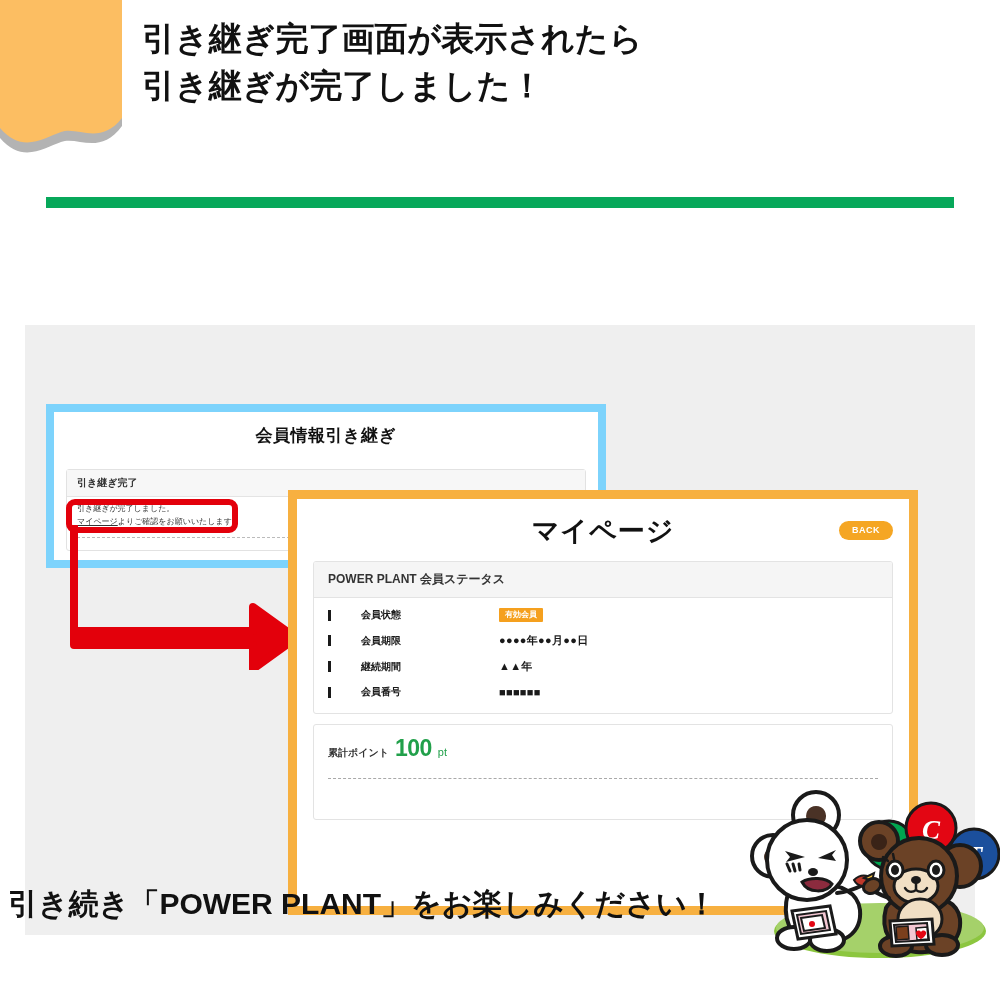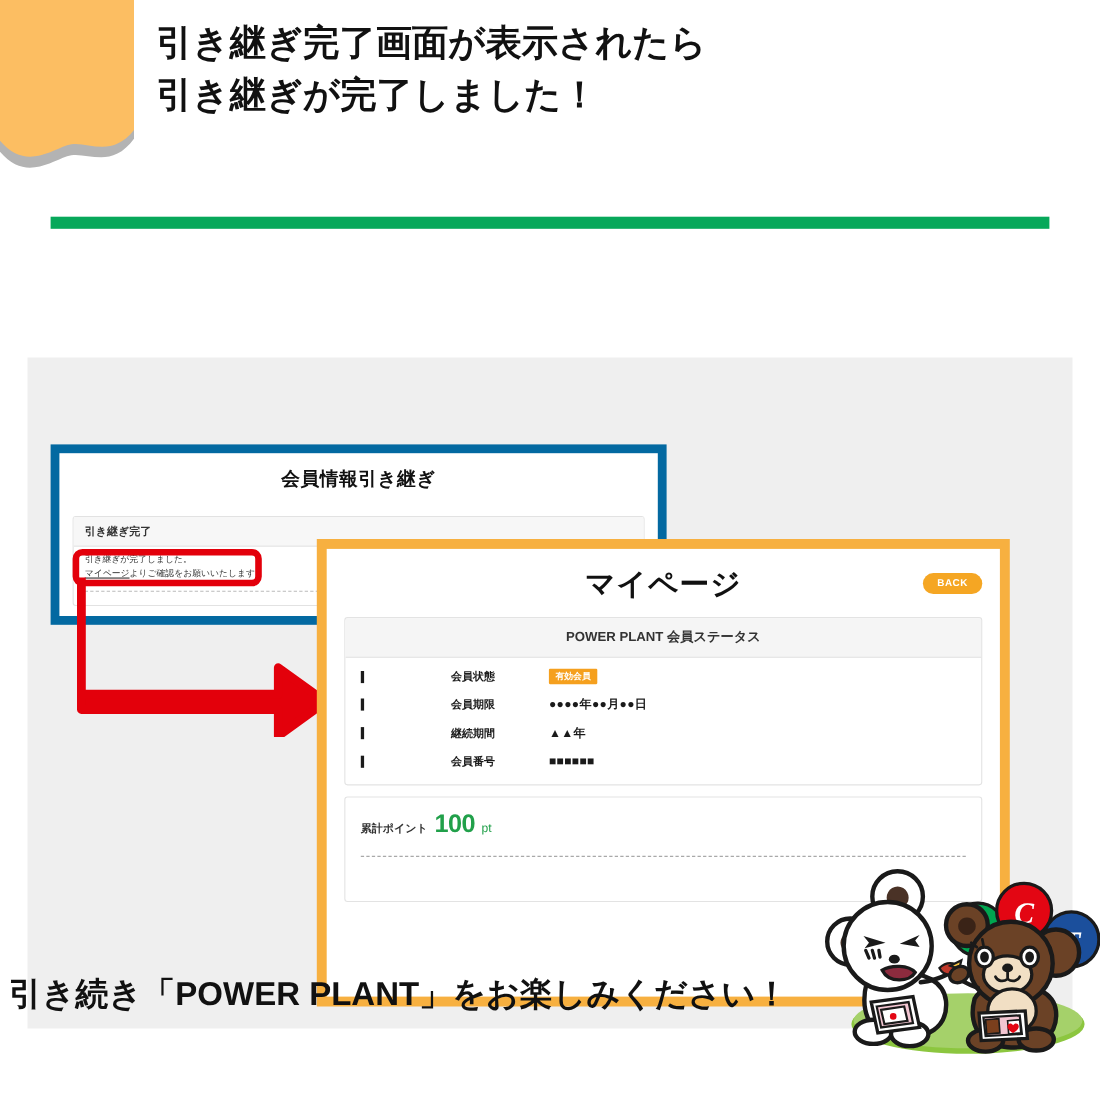--- a/index.html
+++ b/index.html
@@ -92,21 +92,21 @@
     background: #efefef;
   }
 
   
   #screen-handover {
     position: absolute;
     left: 46px;
     top: 404px;
     width: 560px;
     height: 164px;
-    background: #0369a1;
+    background: #7dd3fc;
     box-sizing: border-box;
     padding: 8px 8px 8px 8px;
   }
   #screen-handover .inner {
     width: 100%;
     height: 100%;
     background: #ffffff;
     box-sizing: border-box;
     position: relative;
     overflow: hidden;
@@ -217,21 +217,20 @@
     cursor: pointer;
     line-height: 1;
   }
 
   .mp-card {
     margin: 0 16px 10px 16px;
     border: 1px solid #e3e3e3;
     border-radius: 3px;
     background: #fff;
     overflow: hidden;
-    text-align: center;
   }
   .mp-card-head {
     background: #f5f5f5;
     border-bottom: 1px solid #e3e3e3;
     padding: 9px 14px;
     font-size: 12px;
     font-weight: 600;
     color: #333;
   }
   .mp-card-body { padding: 10px 14px 12px 14px; }

